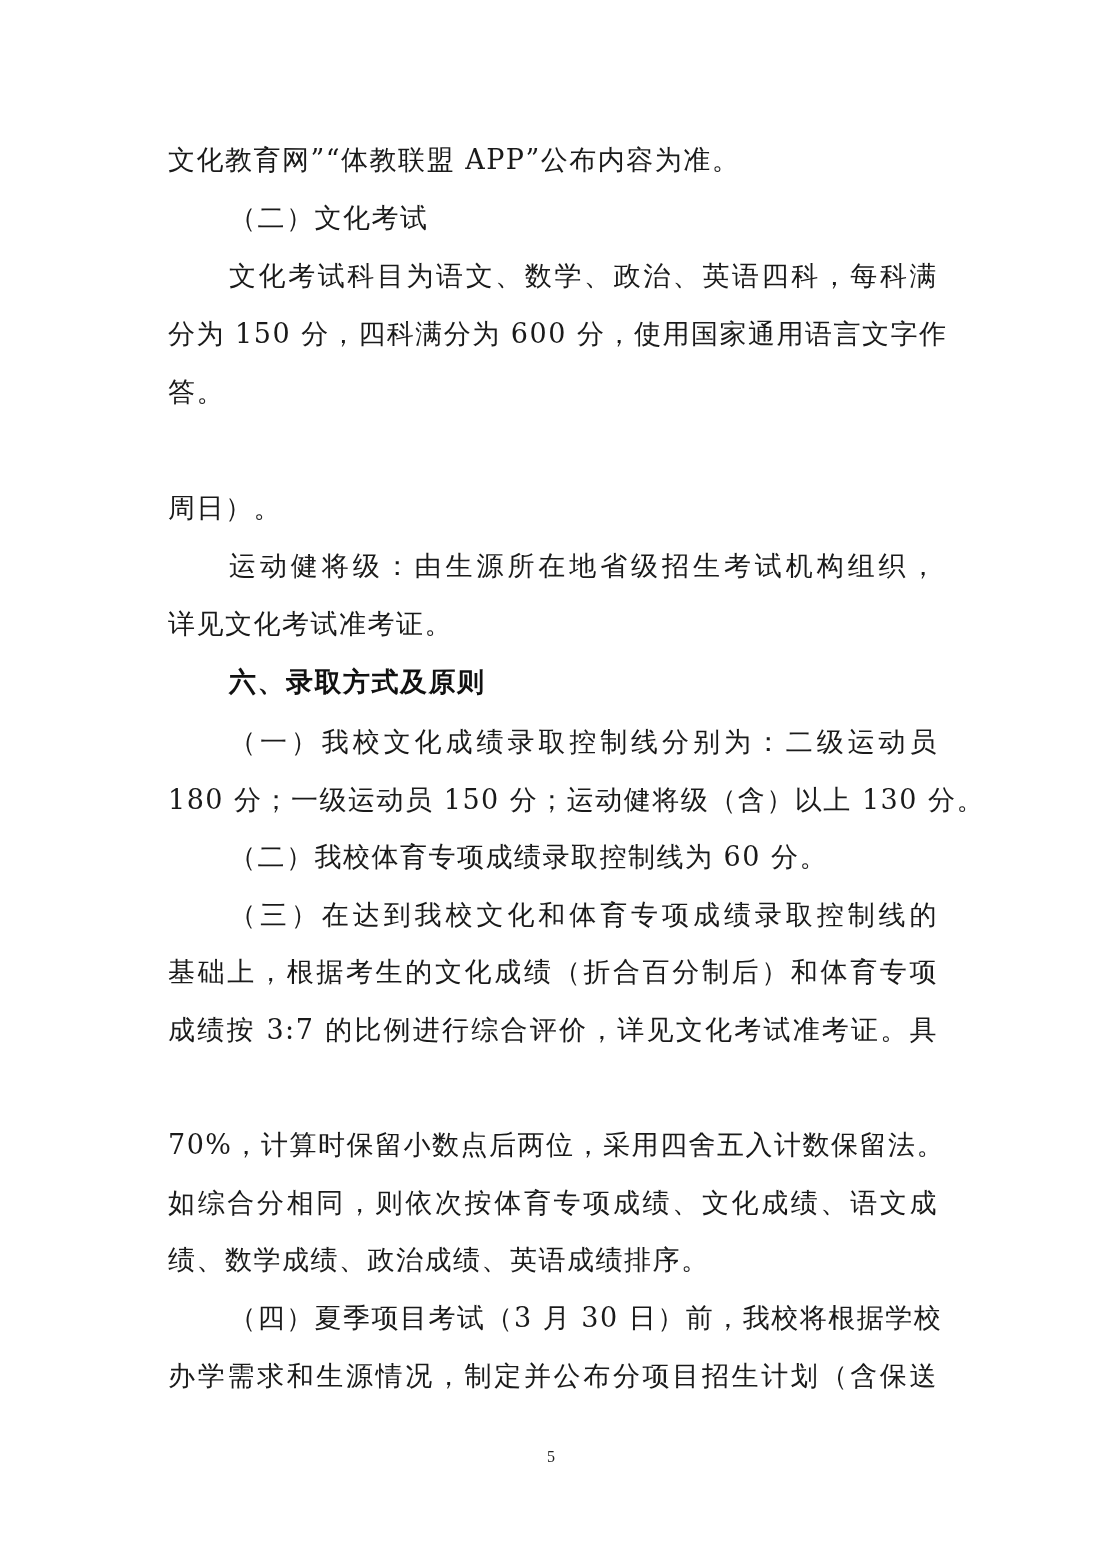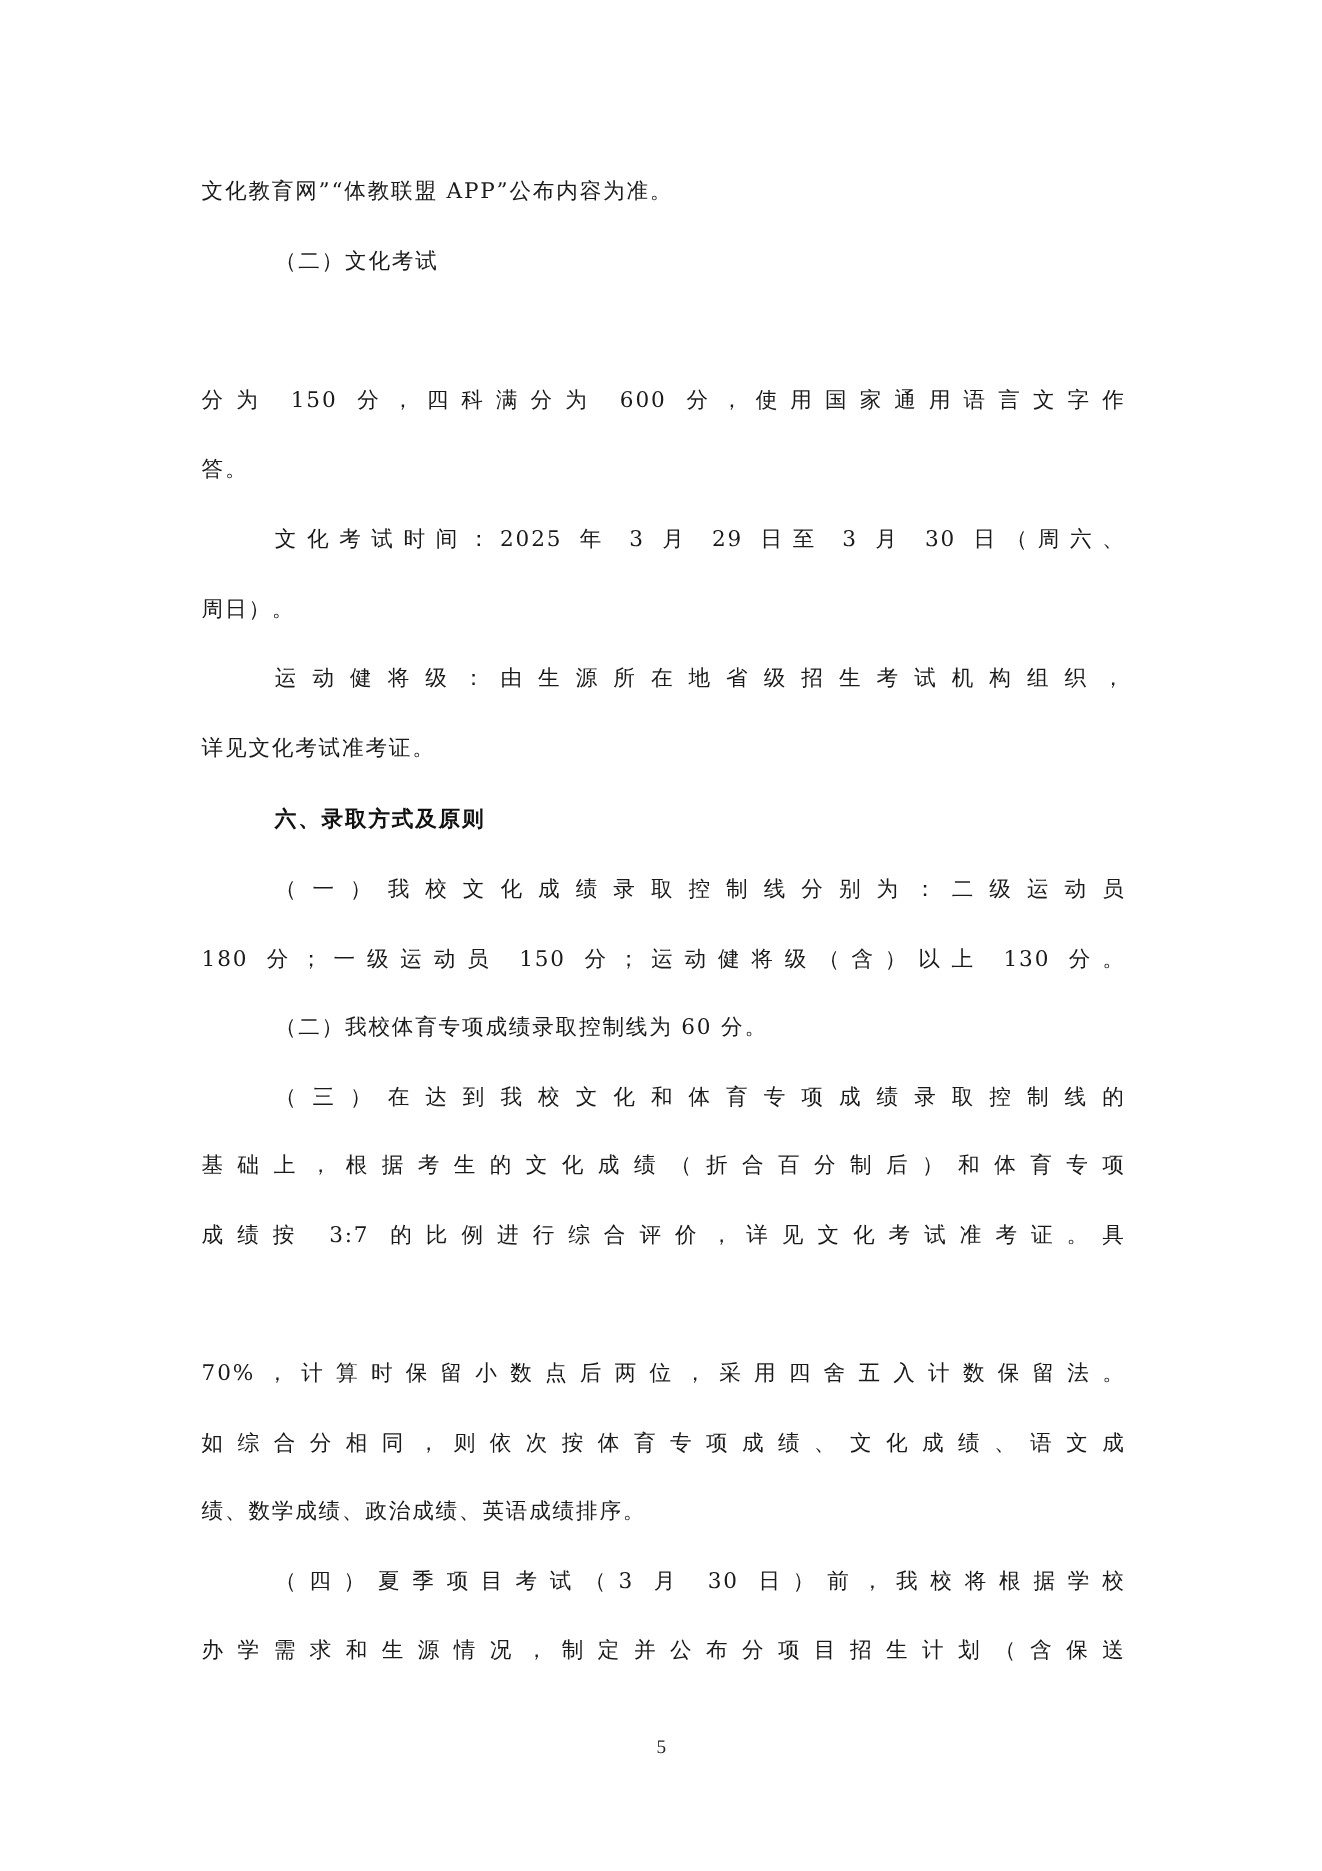--- a/index.html
+++ b/index.html
@@ -5,21 +5,21 @@
     html, body { margin: 0; padding: 0; background: #ffffff; }
     body { width: 1102px; height: 1559px; position: relative; overflow: hidden; }
     .page {
       position: absolute; left: 0; top: 0; width: 1102px; height: 1559px; background: #fff;
     }
     .line {
       position: absolute;
       left: 168px;
       width: 770px;
       font-family: "DejaVu Serif", "Liberation Serif", serif;
-      font-size: 18px;
+      font-size: 27px;
       color: #1a1a1a;
       white-space: nowrap;
       letter-spacing: 1.5px;
       line-height: 36px;
       text-align: justify;
       text-align-last: justify;
     }
     .line.last { text-align-last: left; }
     .line.indent { left: 229px; width: 709px; }
     .line.heading {
@@ -37,23 +37,23 @@
       font-size: 16px;
       color: #222;
     }
   </style>
 </head>
 <body>
 
 <div class="page">
   <div class="line last" style="top:142px">文化教育网”“体教联盟 APP”公布内容为准。</div>
   <div class="line indent last" style="top:200px">（二）文化考试</div>
+  <div class="line indent" style="top:258px">文化考试科目为语文、数学、政治、英语四科，每科满</div>
   <div class="line" style="top:316px">分为 150 分，四科满分为 600 分，使用国家通用语言文字作</div>
   <div class="line last" style="top:374px">答。</div>
-  <div class="line indent" style="top:432px">文化考试时间：2025 年 3 月 29 日至 3 月 30 日（周六、</div>
   <div class="line last" style="top:490px">周日）。</div>
   <div class="line indent" style="top:548px">运动健将级：由生源所在地省级招生考试机构组织，</div>
   <div class="line last" style="top:606px">详见文化考试准考证。</div>
   <div class="line indent heading" style="top:666px">六、录取方式及原则</div>
   <div class="line indent" style="top:724px">（一）我校文化成绩录取控制线分别为：二级运动员</div>
   <div class="line" style="top:782px">180 分；一级运动员 150 分；运动健将级（含）以上 130 分。</div>
   <div class="line indent last" style="top:839px">（二）我校体育专项成绩录取控制线为 60 分。</div>
   <div class="line indent" style="top:897px">（三）在达到我校文化和体育专项成绩录取控制线的</div>
   <div class="line" style="top:954px">基础上，根据考生的文化成绩（折合百分制后）和体育专项</div>
   <div class="line" style="top:1012px">成绩按 3:7 的比例进行综合评价，详见文化考试准考证。具</div>

